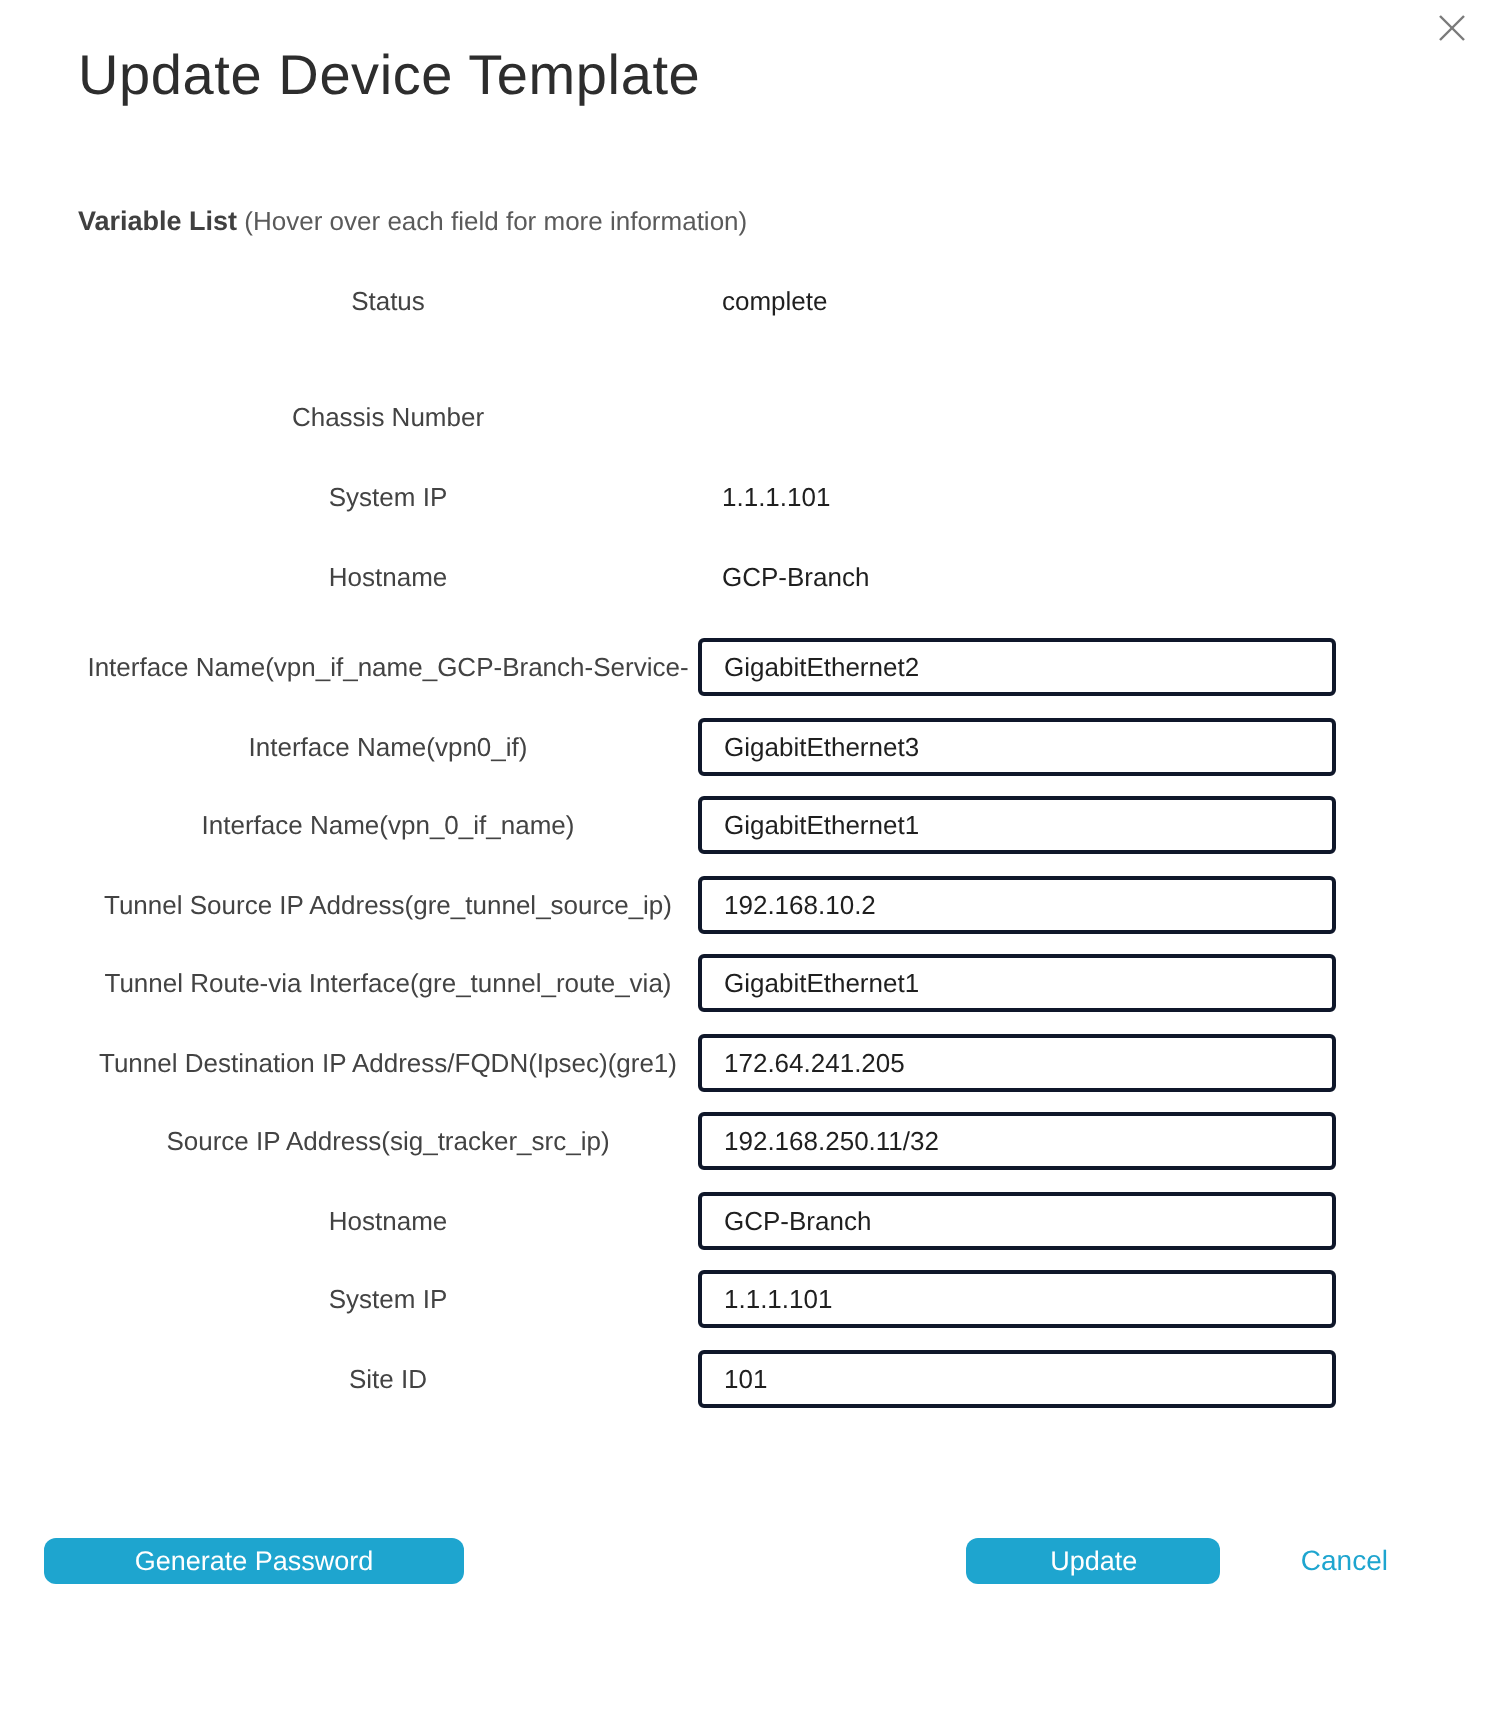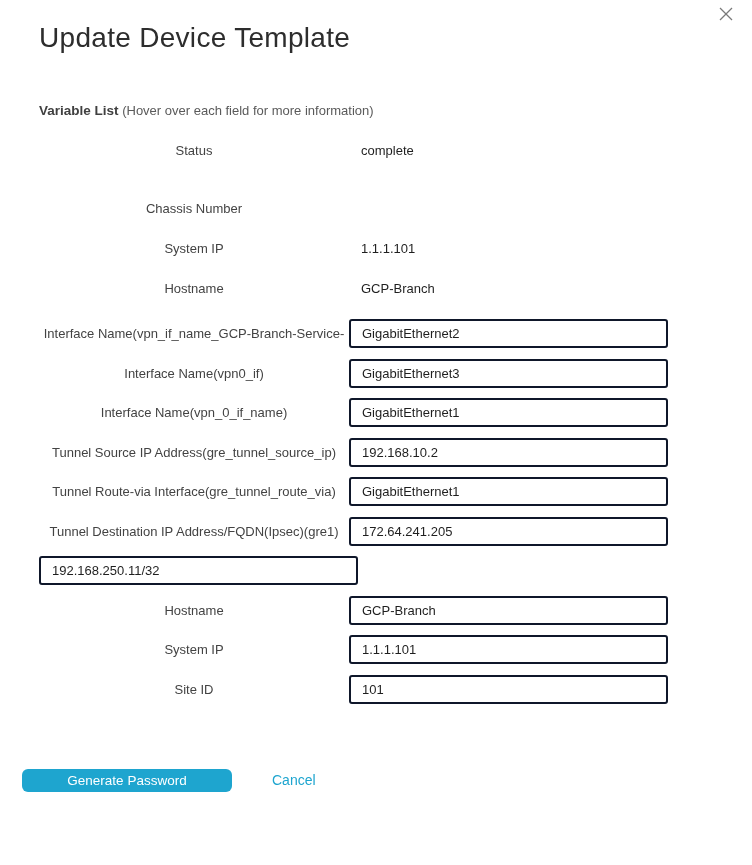--- a/index.html
+++ b/index.html
@@ -167,20 +167,21 @@
     <span class="lbl">Tunnel Route-via Interface(gre_tunnel_route_via)</span>
     <input type="text" value="GigabitEthernet1" style="">
   </div>
 
   <div class="row input-row">
     <span class="lbl">Tunnel Destination IP Address/FQDN(Ipsec)(gre1)</span>
     <input type="text" value="172.64.241.205" style="">
   </div>
 
   <div class="row input-row">
+    <span class="lbl">Source IP Address(sig_tracker_src_ip)</span>
     <input type="text" value="192.168.250.11/32" style="">
   </div>
 
   <div class="row input-row">
     <span class="lbl">Hostname</span>
     <input type="text" value="GCP-Branch" style="">
   </div>
 
   <div class="row input-row">
     <span class="lbl">System IP</span>
@@ -188,16 +189,17 @@
   </div>
 
   <div class="row input-row">
     <span class="lbl">Site ID</span>
     <input type="text" value="101" style="">
   </div>
 </div>
 
   <div class="footer">
     <button class="btn btn-generate">Generate Password</button>
+    <button class="btn btn-update">Update</button>
     <a class="cancel-link">Cancel</a>
   </div>
 
 </div>
 
 </body></html>

